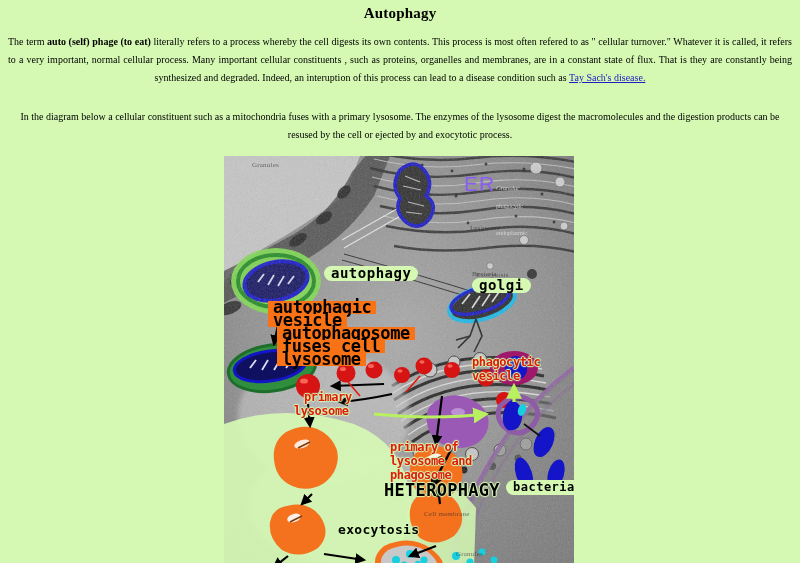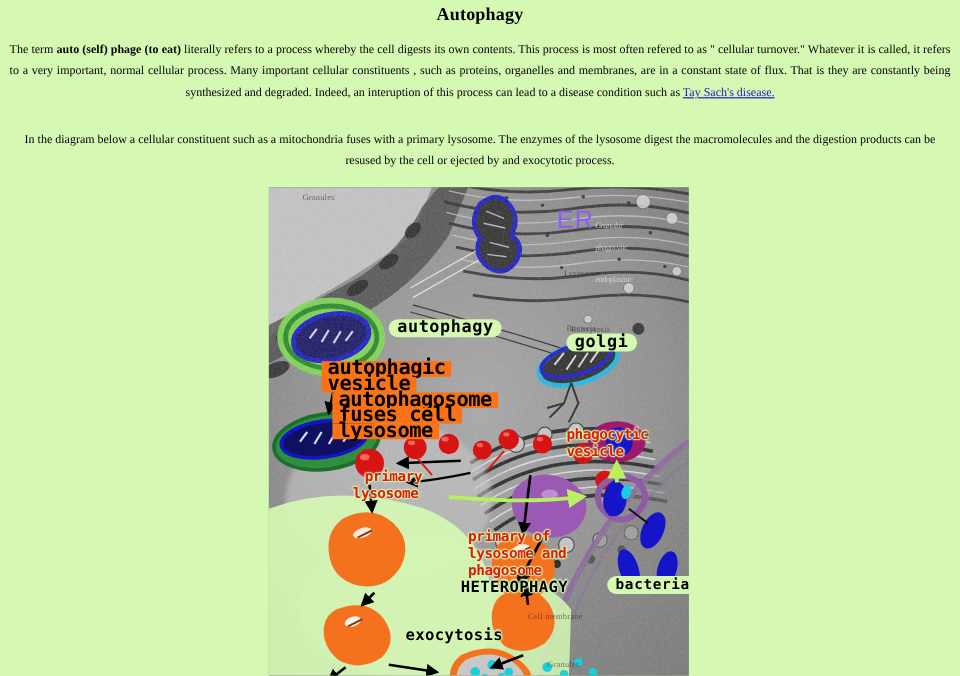--- a/index.html
+++ b/index.html
@@ -96,21 +96,21 @@
   .lbl-red {
     color: #e01b0c;
     font-size: 12px;
     background: transparent;
     text-shadow:
       0 0 2px #d5f9b3, 1px 0 1px #d5f9b3, -1px 0 1px #d5f9b3,
       0 1px 1px #d5f9b3, 0 -1px 1px #d5f9b3;
   }
   .lbl-black {
     color: #000000;
-    font-size: 13px;
+    font-size: 17px;
     letter-spacing: 0.3px;
     text-shadow:
       0 0 2px #d5f9b3, 1px 0 1px #d5f9b3, -1px 0 1px #d5f9b3,
       0 1px 1px #d5f9b3, 0 -1px 1px #d5f9b3;
   }
   .lbl-er {
     color: #8b5cf6;
     font-family: "Liberation Sans", "DejaVu Sans", sans-serif;
     font-weight: normal;
     font-size: 21px;
@@ -496,18 +496,18 @@
     <div class="lbl lbl-red" style="left:166px; top:313px;">phagosome</div>
 
     <div class="lbl lbl-black" style="left:160px; top:328px;">HETEROPHAGY</div>
 
     <div class="lbl lbl-black" style="left:114px; top:368px; font-size:13px;">exocytosis</div>
 
     <div class="lbl lbl-pill" style="left:282px; top:324px; font-size:12px;">bacteria</div>
 
     <div class="lbl lbl-faint" style="left:252px; top:113px;">Exocytosis</div>
 
-    <div class="lbl lbl-faint" style="left:216px; top:352px;">Cell membrane</div>
+    <div class="lbl lbl-faint" style="left:200px; top:352px;">Cell membrane</div>
 
     <div class="lbl lbl-faint" style="left:232px; top:392px;">Granules</div>
 
   </div>
 </div>
 
 </body></html>

